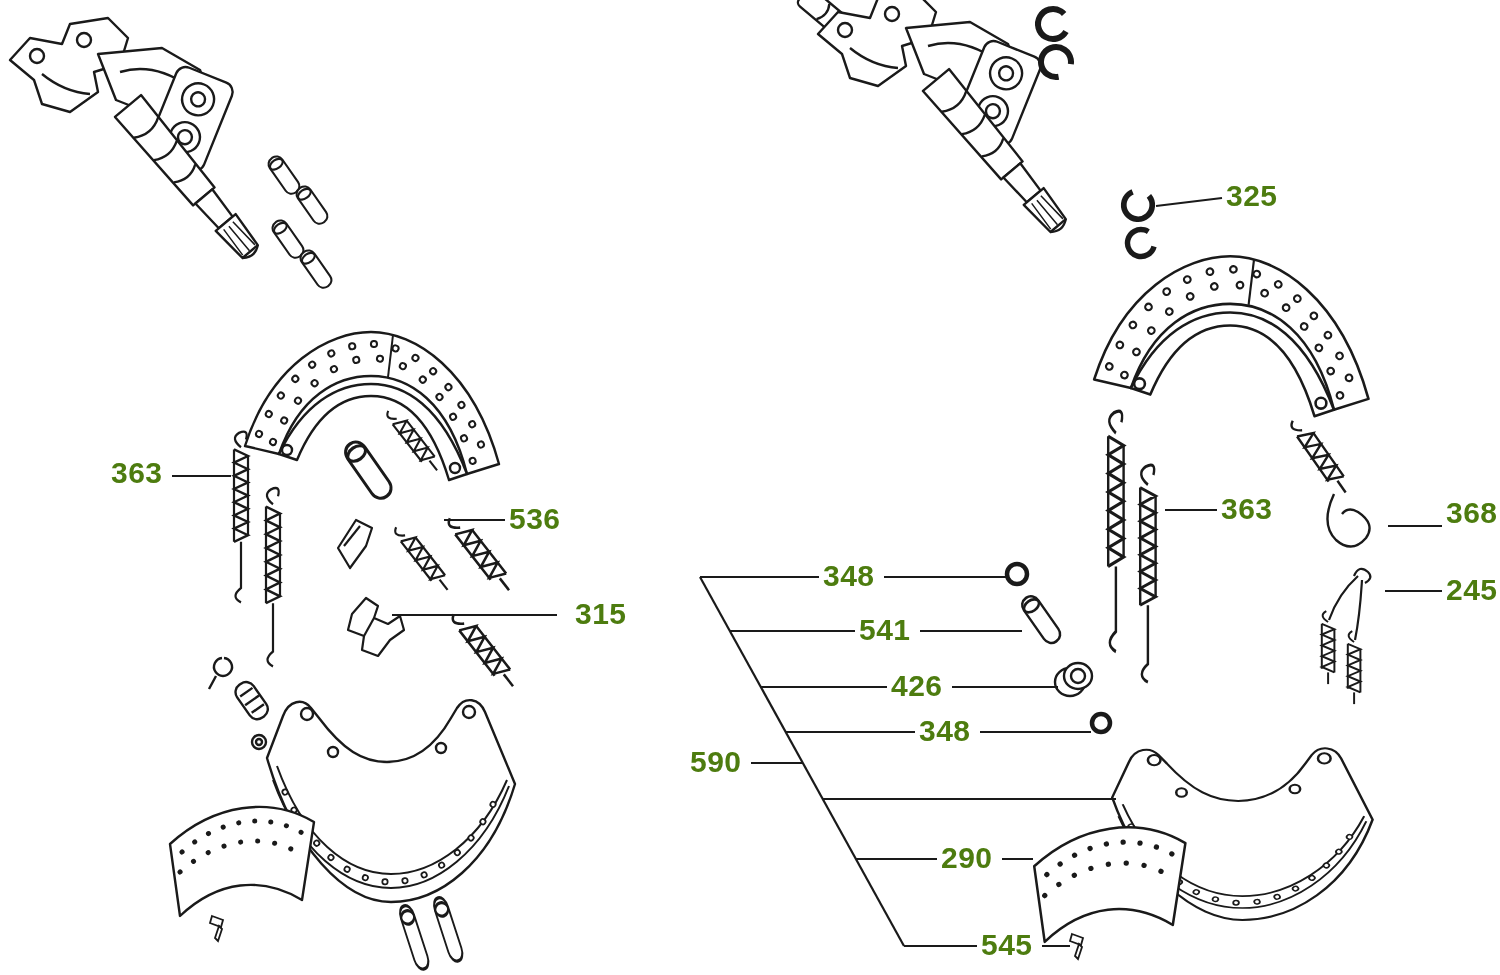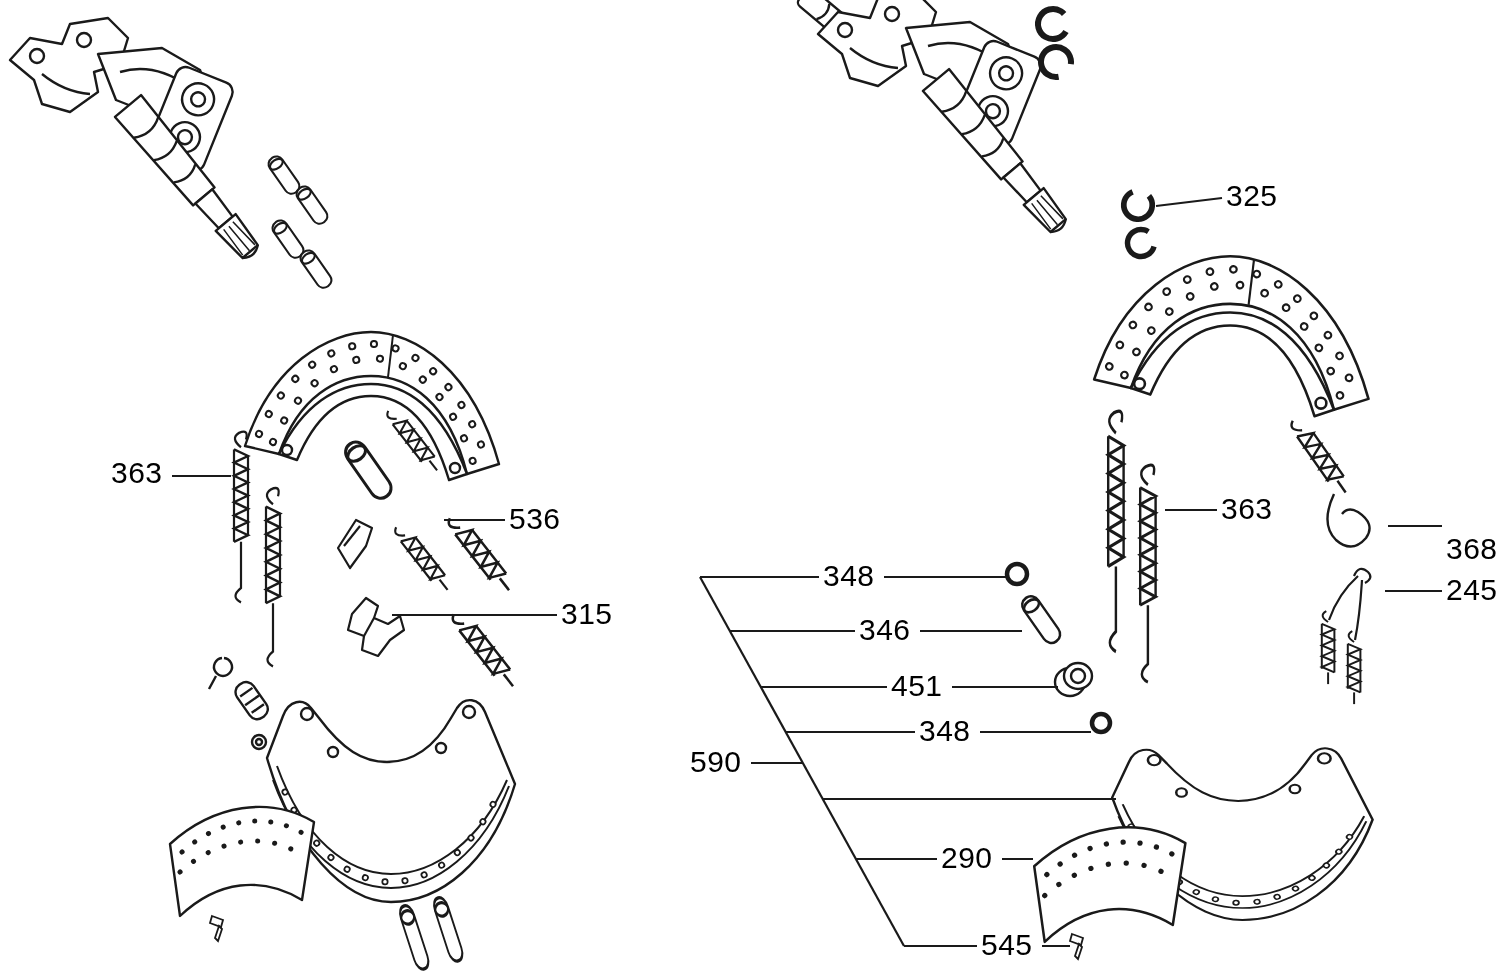--- a/index.html
+++ b/index.html
@@ -1,19 +1,19 @@
 <!DOCTYPE html>
 <html><head>
 <meta charset="utf-8">
 <style>
   html,body{margin:0;padding:0;background:#ffffff;}
   .canvas{position:relative;width:1500px;height:975px;background:#ffffff;overflow:hidden;
           font-family:"Liberation Sans", sans-serif;}
   .canvas svg{position:absolute;left:0;top:0;}
-  .label{position:absolute;font-weight:400;font-size:30px;color:#000000;line-height:1;
+  .label{position:absolute;font-weight:700;font-size:30px;color:#4d7c0f;line-height:1;
          letter-spacing:0.5px;white-space:nowrap;}
 </style>
 </head>
 <body>
 
 <div class="canvas">
 
 <svg width="1500" height="975" viewBox="0 0 1500 975">
   <defs>
 
@@ -233,26 +233,26 @@
     <path d="M785 732 H915 M980 732 H1091"></path>
     <path d="M751 763 H803"></path>
     <path d="M823 799 H1116"></path>
     <path d="M856 859 H937 M1002 859 H1033"></path>
     <path d="M904 946 H977 M1042 946 H1070"></path>
   </g>
 </svg>
 
   <div class="label" style="left:111px;top:458px">363</div>
   <div class="label" style="left:509px;top:504px">536</div>
-  <div class="label" style="left:561px;top:599px">315</div>
+  <div class="label" style="left:575px;top:599px">315</div>
   <div class="label" style="left:1226px;top:181px">325</div>
   <div class="label" style="left:1221px;top:494px">363</div>
-  <div class="label" style="left:1446px;top:534px">368</div>
+  <div class="label" style="left:1446px;top:498px">368</div>
   <div class="label" style="left:1446px;top:575px">245</div>
   <div class="label" style="left:823px;top:561px">348</div>
-  <div class="label" style="left:859px;top:615px">346</div>
-  <div class="label" style="left:891px;top:671px">451</div>
+  <div class="label" style="left:859px;top:615px">541</div>
+  <div class="label" style="left:891px;top:671px">426</div>
   <div class="label" style="left:919px;top:716px">348</div>
   <div class="label" style="left:690px;top:747px">590</div>
   <div class="label" style="left:941px;top:843px">290</div>
   <div class="label" style="left:981px;top:930px">545</div>
 
 </div>
 
 </body></html>

